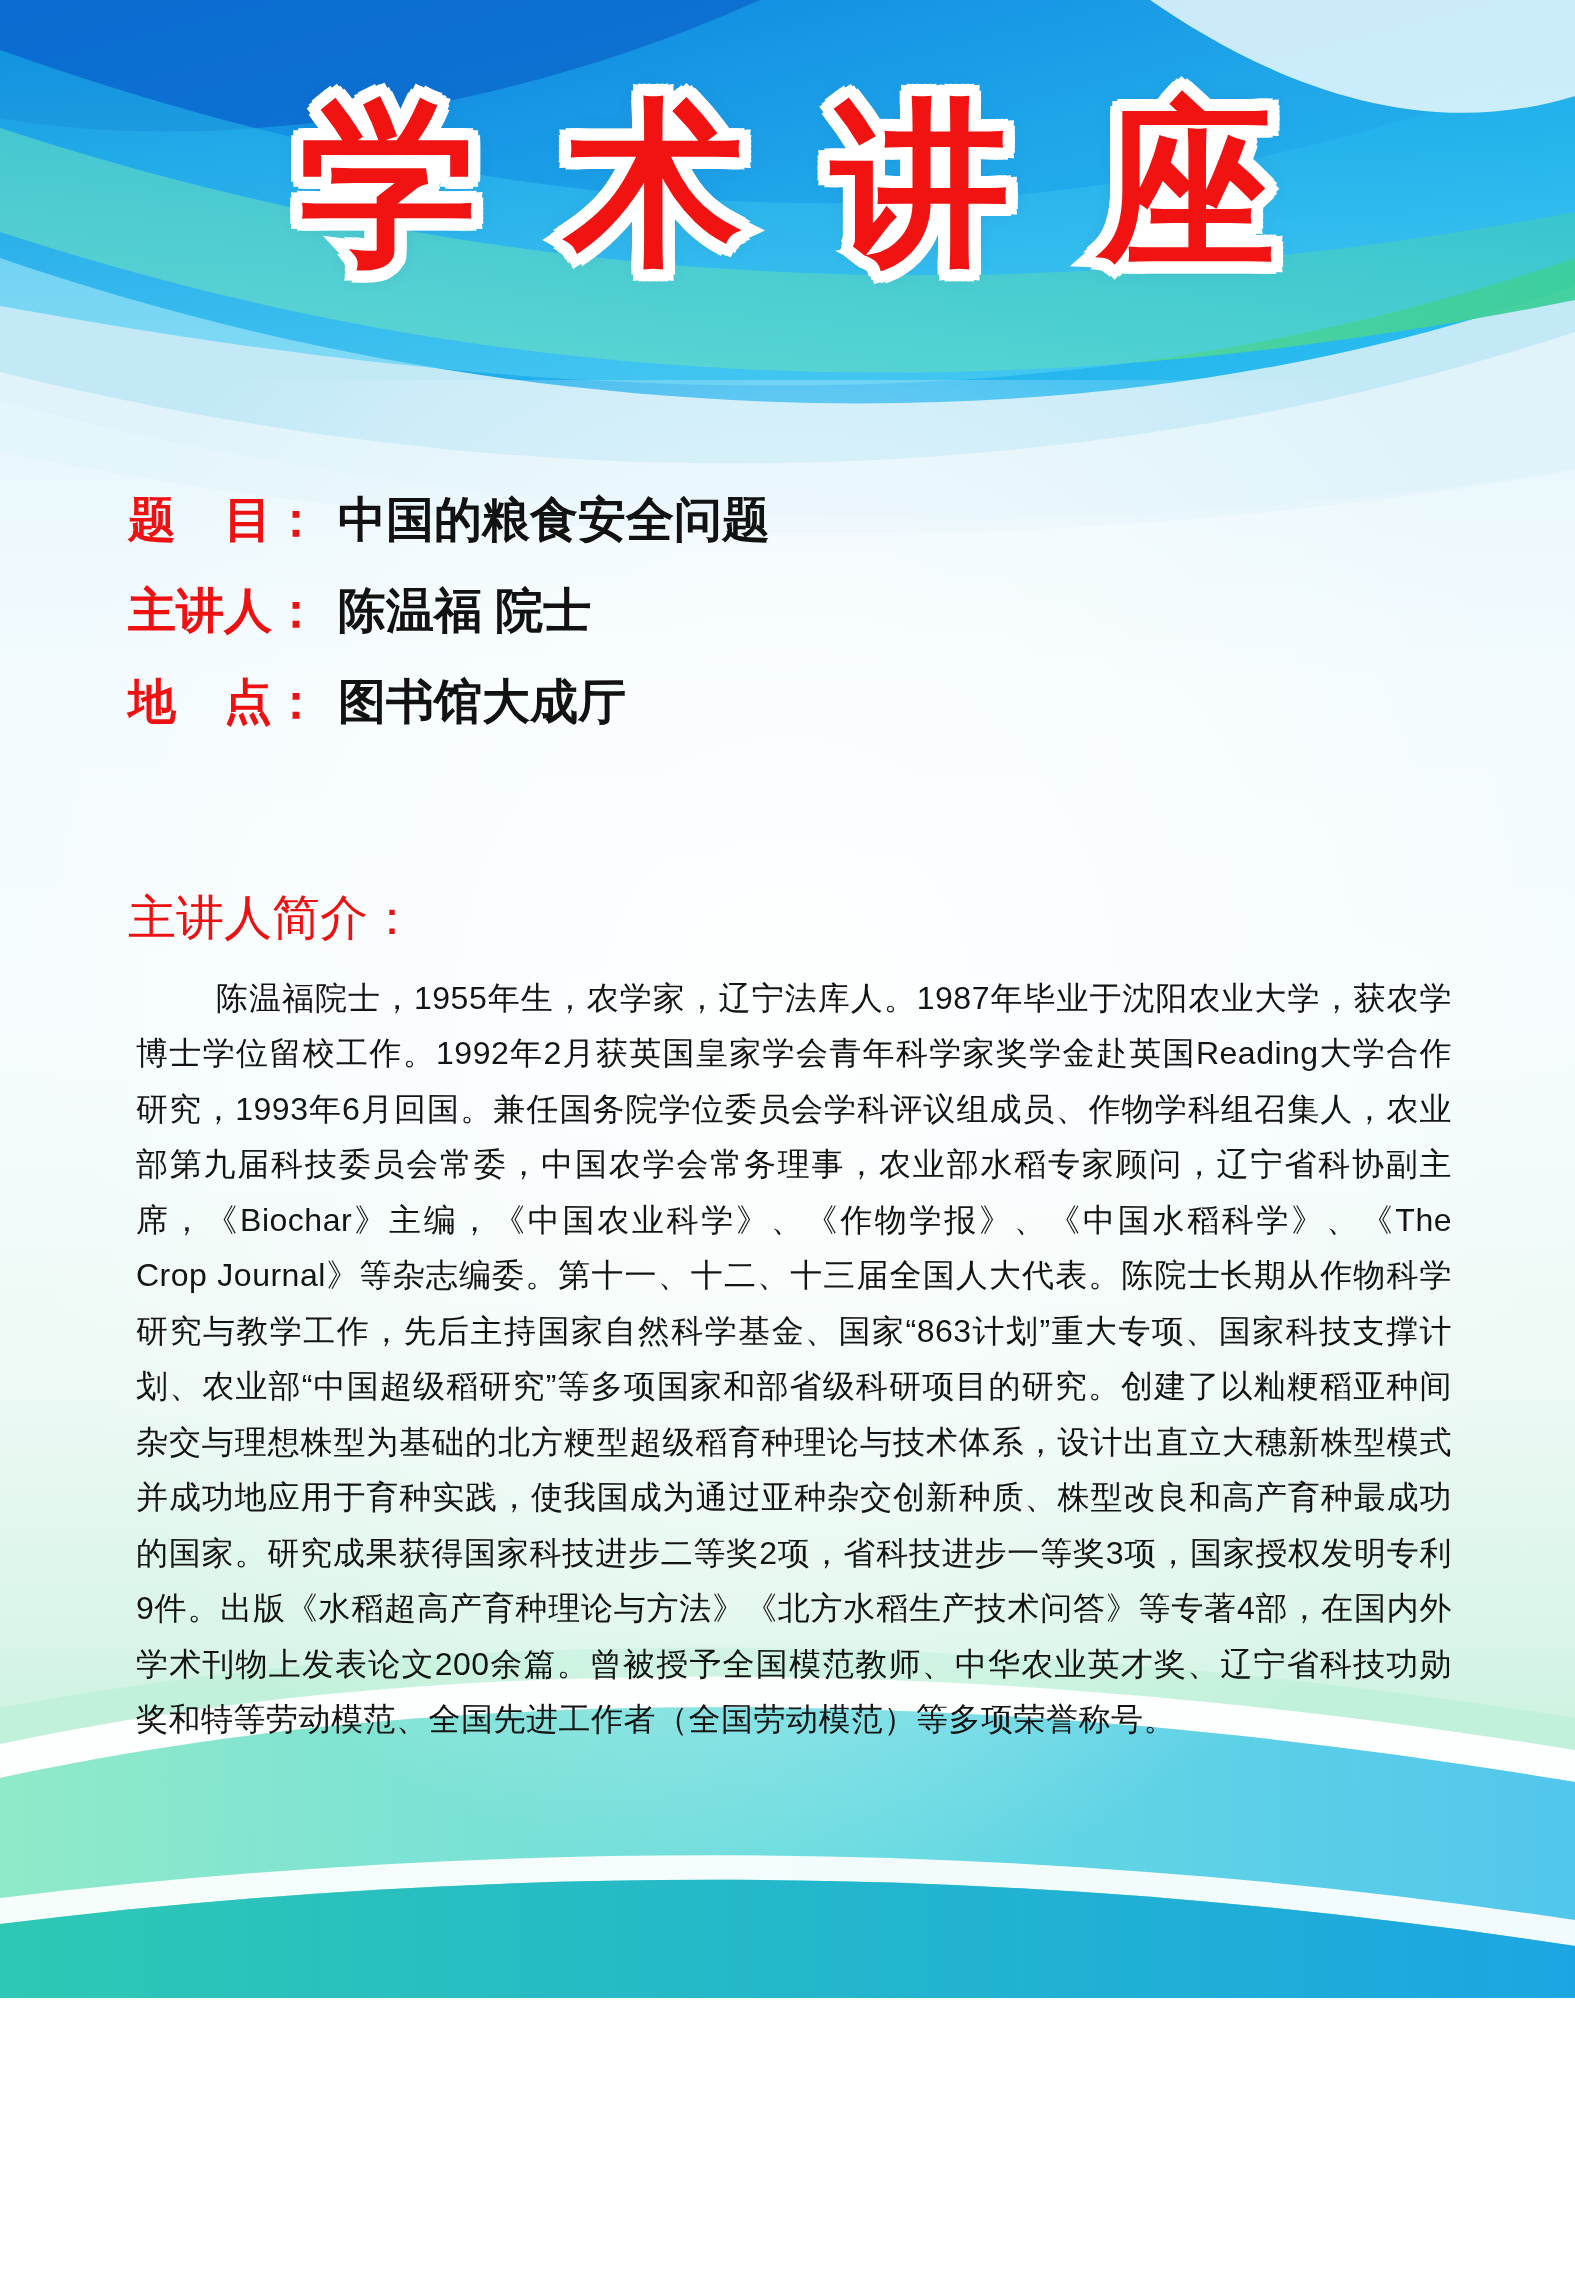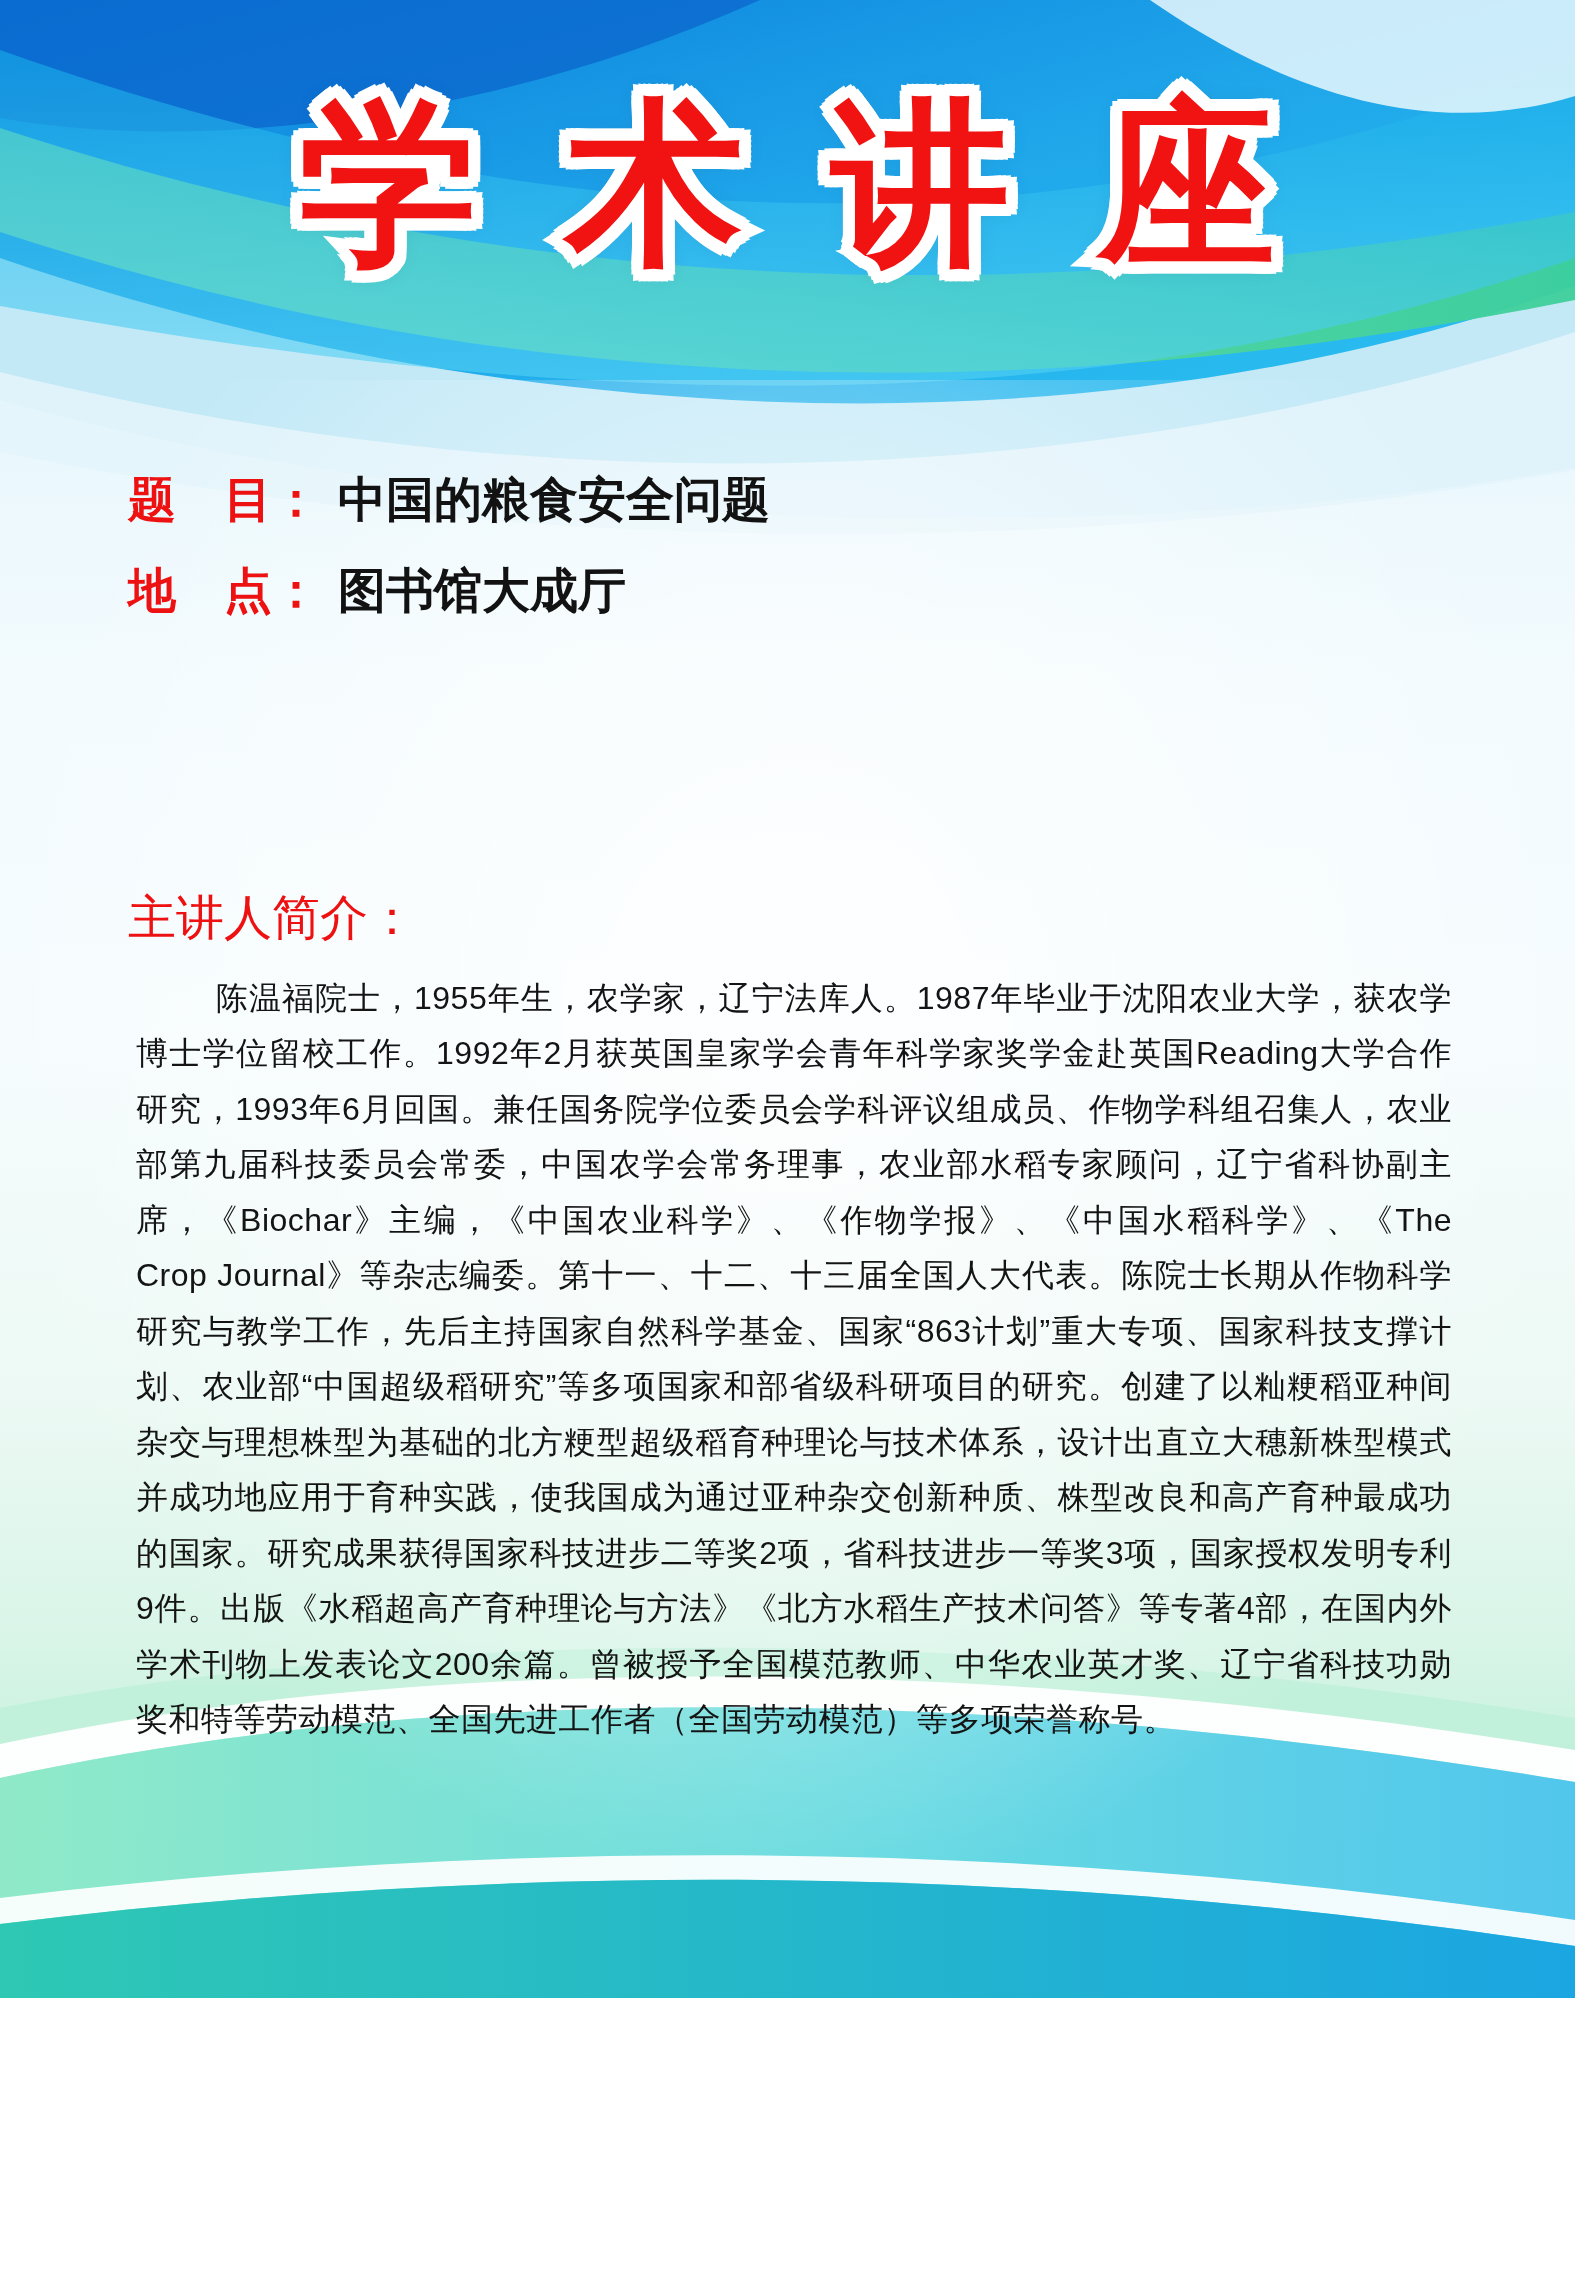--- a/index.html
+++ b/index.html
@@ -36,21 +36,21 @@
     text-shadow:
       12px 0 0 #fff,-12px 0 0 #fff,0 12px 0 #fff,0 -12px 0 #fff,
       9px 9px 0 #fff,-9px 9px 0 #fff,9px -9px 0 #fff,-9px -9px 0 #fff,
       12px 5px 0 #fff,-12px 5px 0 #fff,12px -5px 0 #fff,-12px -5px 0 #fff,
       5px 12px 0 #fff,-5px 12px 0 #fff,5px -12px 0 #fff,-5px -12px 0 #fff,
       0 0 22px rgba(40,80,120,.35);
   }
   .title-front{position:relative;color:#f11212;}
 
   
-  .info{position:absolute;top:472px;left:128px;}
+  .info{position:absolute;top:492px;left:128px;}
   .info-row{font-size:48px;font-weight:bold;line-height:1.15;margin-bottom:36px;white-space:nowrap;}
   .info-label{color:#ee1111;}
   .info-value{color:#121212;margin-left:18px;}
 
   
   .bio{position:absolute;top:892px;left:128px;width:1332px;}
   .bio-heading{margin:0 0 26px 0;font-size:48px;font-weight:normal;color:#ee1111;line-height:1.1;}
   .bio-paragraph{
     margin:8px;font-size:32px;line-height:55.5px;color:#141414;
     text-align:justify;text-indent:80px;letter-spacing:0.5px;
@@ -131,20 +131,23 @@
     <div class="title-wrap">
       <span class="title-layer title-back">学术讲座</span>
       <span class="title-layer title-front">学术讲座</span>
     </div>
 
     <div class="info">
       <div class="info-row">
         <span class="info-label">题　目：</span><span class="info-value">中国的粮食安全问题</span>
       </div>
       <div class="info-row">
+        <span class="info-label">主讲人：</span><span class="info-value">陈温福 院士</span>
+      </div>
+      <div class="info-row">
         <span class="info-label">地　点：</span><span class="info-value">图书馆大成厅</span>
       </div>
     </div>
 
     <div class="bio">
       <h2 class="bio-heading">主讲人简介：</h2>
       <p class="bio-paragraph">陈温福院士，1955年生，农学家，辽宁法库人。1987年毕业于沈阳农业大学，获农学博士学位留校工作。1992年2月获英国皇家学会青年科学家奖学金赴英国Reading大学合作研究，1993年6月回国。兼任国务院学位委员会学科评议组成员、作物学科组召集人，农业部第九届科技委员会常委，中国农学会常务理事，农业部水稻专家顾问，辽宁省科协副主席，《Biochar》主编，《中国农业科学》、《作物学报》、《中国水稻科学》、《The Crop Journal》等杂志编委。第十一、十二、十三届全国人大代表。陈院士长期从作物科学研究与教学工作，先后主持国家自然科学基金、国家“863计划”重大专项、国家科技支撑计划、农业部“中国超级稻研究”等多项国家和部省级科研项目的研究。创建了以籼粳稻亚种间杂交与理想株型为基础的北方粳型超级稻育种理论与技术体系，设计出直立大穗新株型模式并成功地应用于育种实践，使我国成为通过亚种杂交创新种质、株型改良和高产育种最成功的国家。研究成果获得国家科技进步二等奖2项，省科技进步一等奖3项，国家授权发明专利9件。出版《水稻超高产育种理论与方法》《北方水稻生产技术问答》等专著4部，在国内外学术刊物上发表论文200余篇。曾被授予全国模范教师、中华农业英才奖、辽宁省科技功勋奖和特等劳动模范、全国先进工作者（全国劳动模范）等多项荣誉称号。</p>
     </div>
 
     <div class="banner-wrap">

